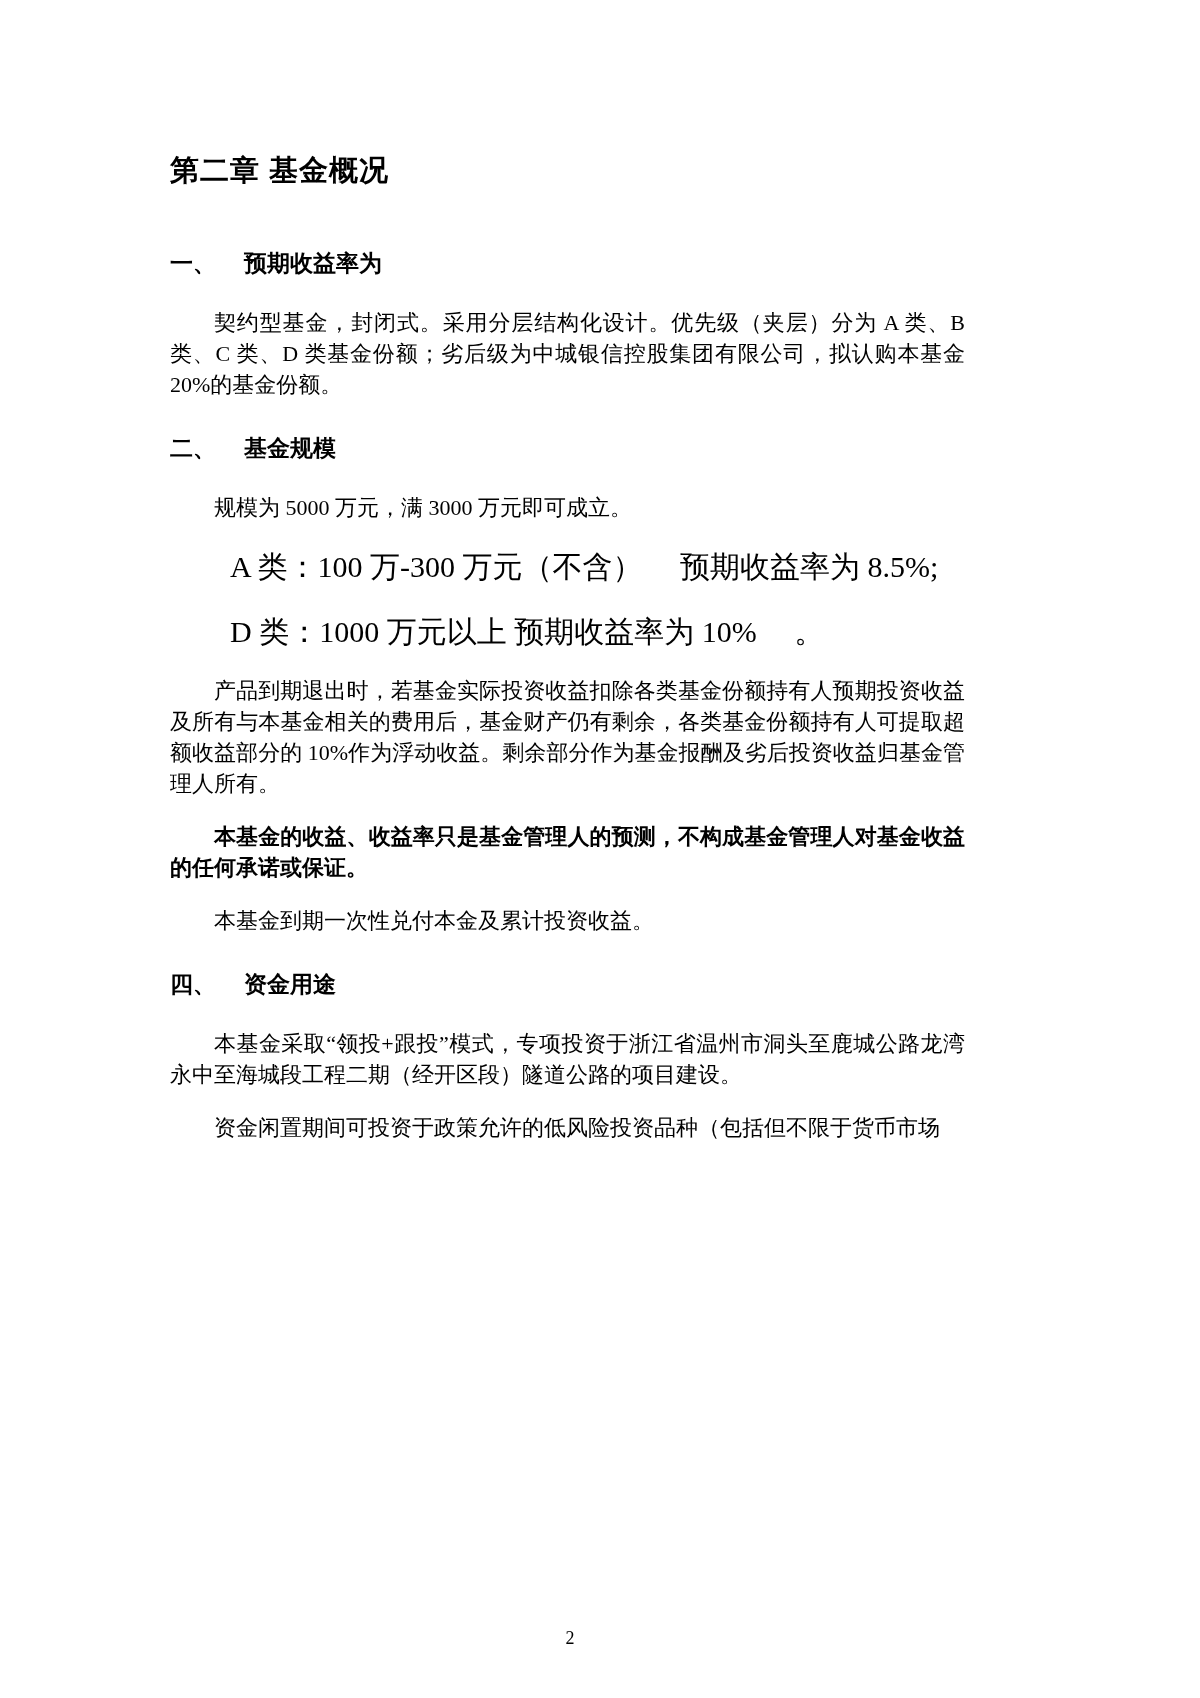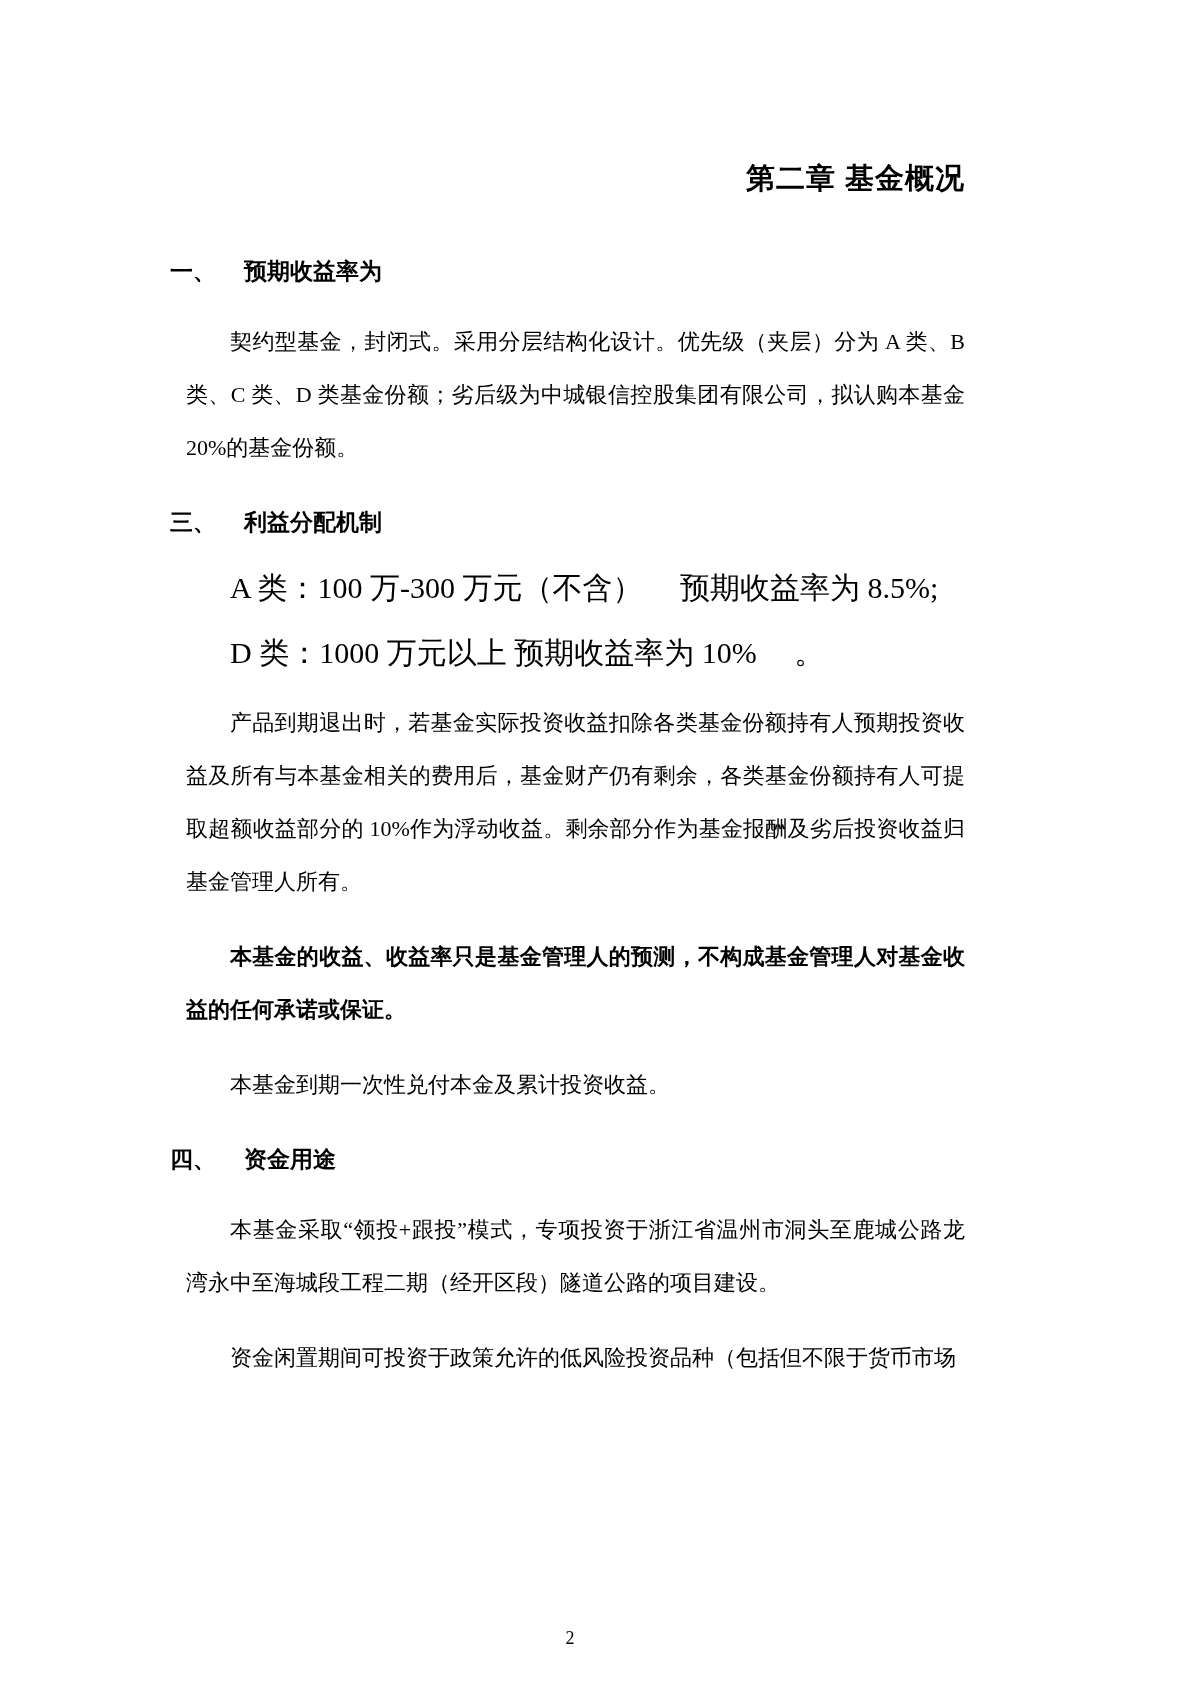--- a/index.html
+++ b/index.html
@@ -13,43 +13,43 @@
     position: relative;
     font-family: "Liberation Serif", "DejaVu Serif", serif;
     color: #000000;
     overflow: hidden;
   }
   .page {
     padding: 148px 235px 0 170px;
     box-sizing: border-box;
   }
   .doc-title {
-    text-align: right;
+    text-align: left;
     font-family: "Liberation Sans", "DejaVu Sans", sans-serif;
     font-weight: 700;
     font-size: 29px;
     line-height: 44px;
-    margin: 8px 0 50px 0;
+    margin: 0 0 50px 0;
     letter-spacing: 1px;
   }
   .sec-head {
     font-family: "Liberation Sans", "DejaVu Sans", sans-serif;
     font-weight: 700;
     font-size: 23px;
     line-height: 43px;
     margin: 27px 0 0 0;
   }
   .sec-num {
     display: inline-block;
     width: 74px;
   }
   .body-para {
     font-size: 22px;
-    line-height: 53px;
-    margin: 22px 0 0 16px;
+    line-height: 31px;
+    margin: 22px 0 0 0;
     text-indent: 2em;
     text-align: justify;
     text-justify: inter-ideograph;
   }
   .list-item {
     font-size: 30px;
     line-height: 43px;
     margin: 22px 0 0 0;
     padding-left: 2em;
     text-indent: 0;
@@ -76,25 +76,28 @@
 
   <h1 class="doc-title">第二章 基金概况</h1>
 
   <section>
     <h2 class="sec-head">
       <span class="sec-num">一、</span><span class="sec-title">预期收益率为</span>
     </h2>
     <p class="body-para">契约型基金，封闭式。采用分层结构化设计。优先级（夹层）分为 A 类、B 类、C 类、D 类基金份额；劣后级为中城银信控股集团有限公司，拟认购本基金 20%的基金份额。</p>
   </section>
 
+  <section>
+    <h2 class="sec-head">
+      <span class="sec-num">二、</span><span class="sec-title">基金规模</span>
+    </h2>
+    <p class="body-para">规模为 5000 万元，满 3000 万元即可成立。</p>
+  </section>
 
   <section>
-    <h2 class="sec-head">
-      <span class="sec-num">三、</span><span class="sec-title">利益分配机制</span>
-    </h2>
     <p class="list-item">A 类：100 万-300 万元（不含）　 预期收益率为 8.5%;</p>
     <p class="list-item">D 类：1000 万元以上 预期收益率为 10%　 。</p>
     <p class="body-para">产品到期退出时，若基金实际投资收益扣除各类基金份额持有人预期投资收益及所有与本基金相关的费用后，基金财产仍有剩余，各类基金份额持有人可提取超额收益部分的 10%作为浮动收益。剩余部分作为基金报酬及劣后投资收益归基金管理人所有。</p>
     <p class="body-para bold-para">本基金的收益、收益率只是基金管理人的预测，不构成基金管理人对基金收益的任何承诺或保证。</p>
     <p class="body-para">本基金到期一次性兑付本金及累计投资收益。</p>
   </section>
 
   <section>
     <h2 class="sec-head">
       <span class="sec-num">四、</span><span class="sec-title">资金用途</span>

